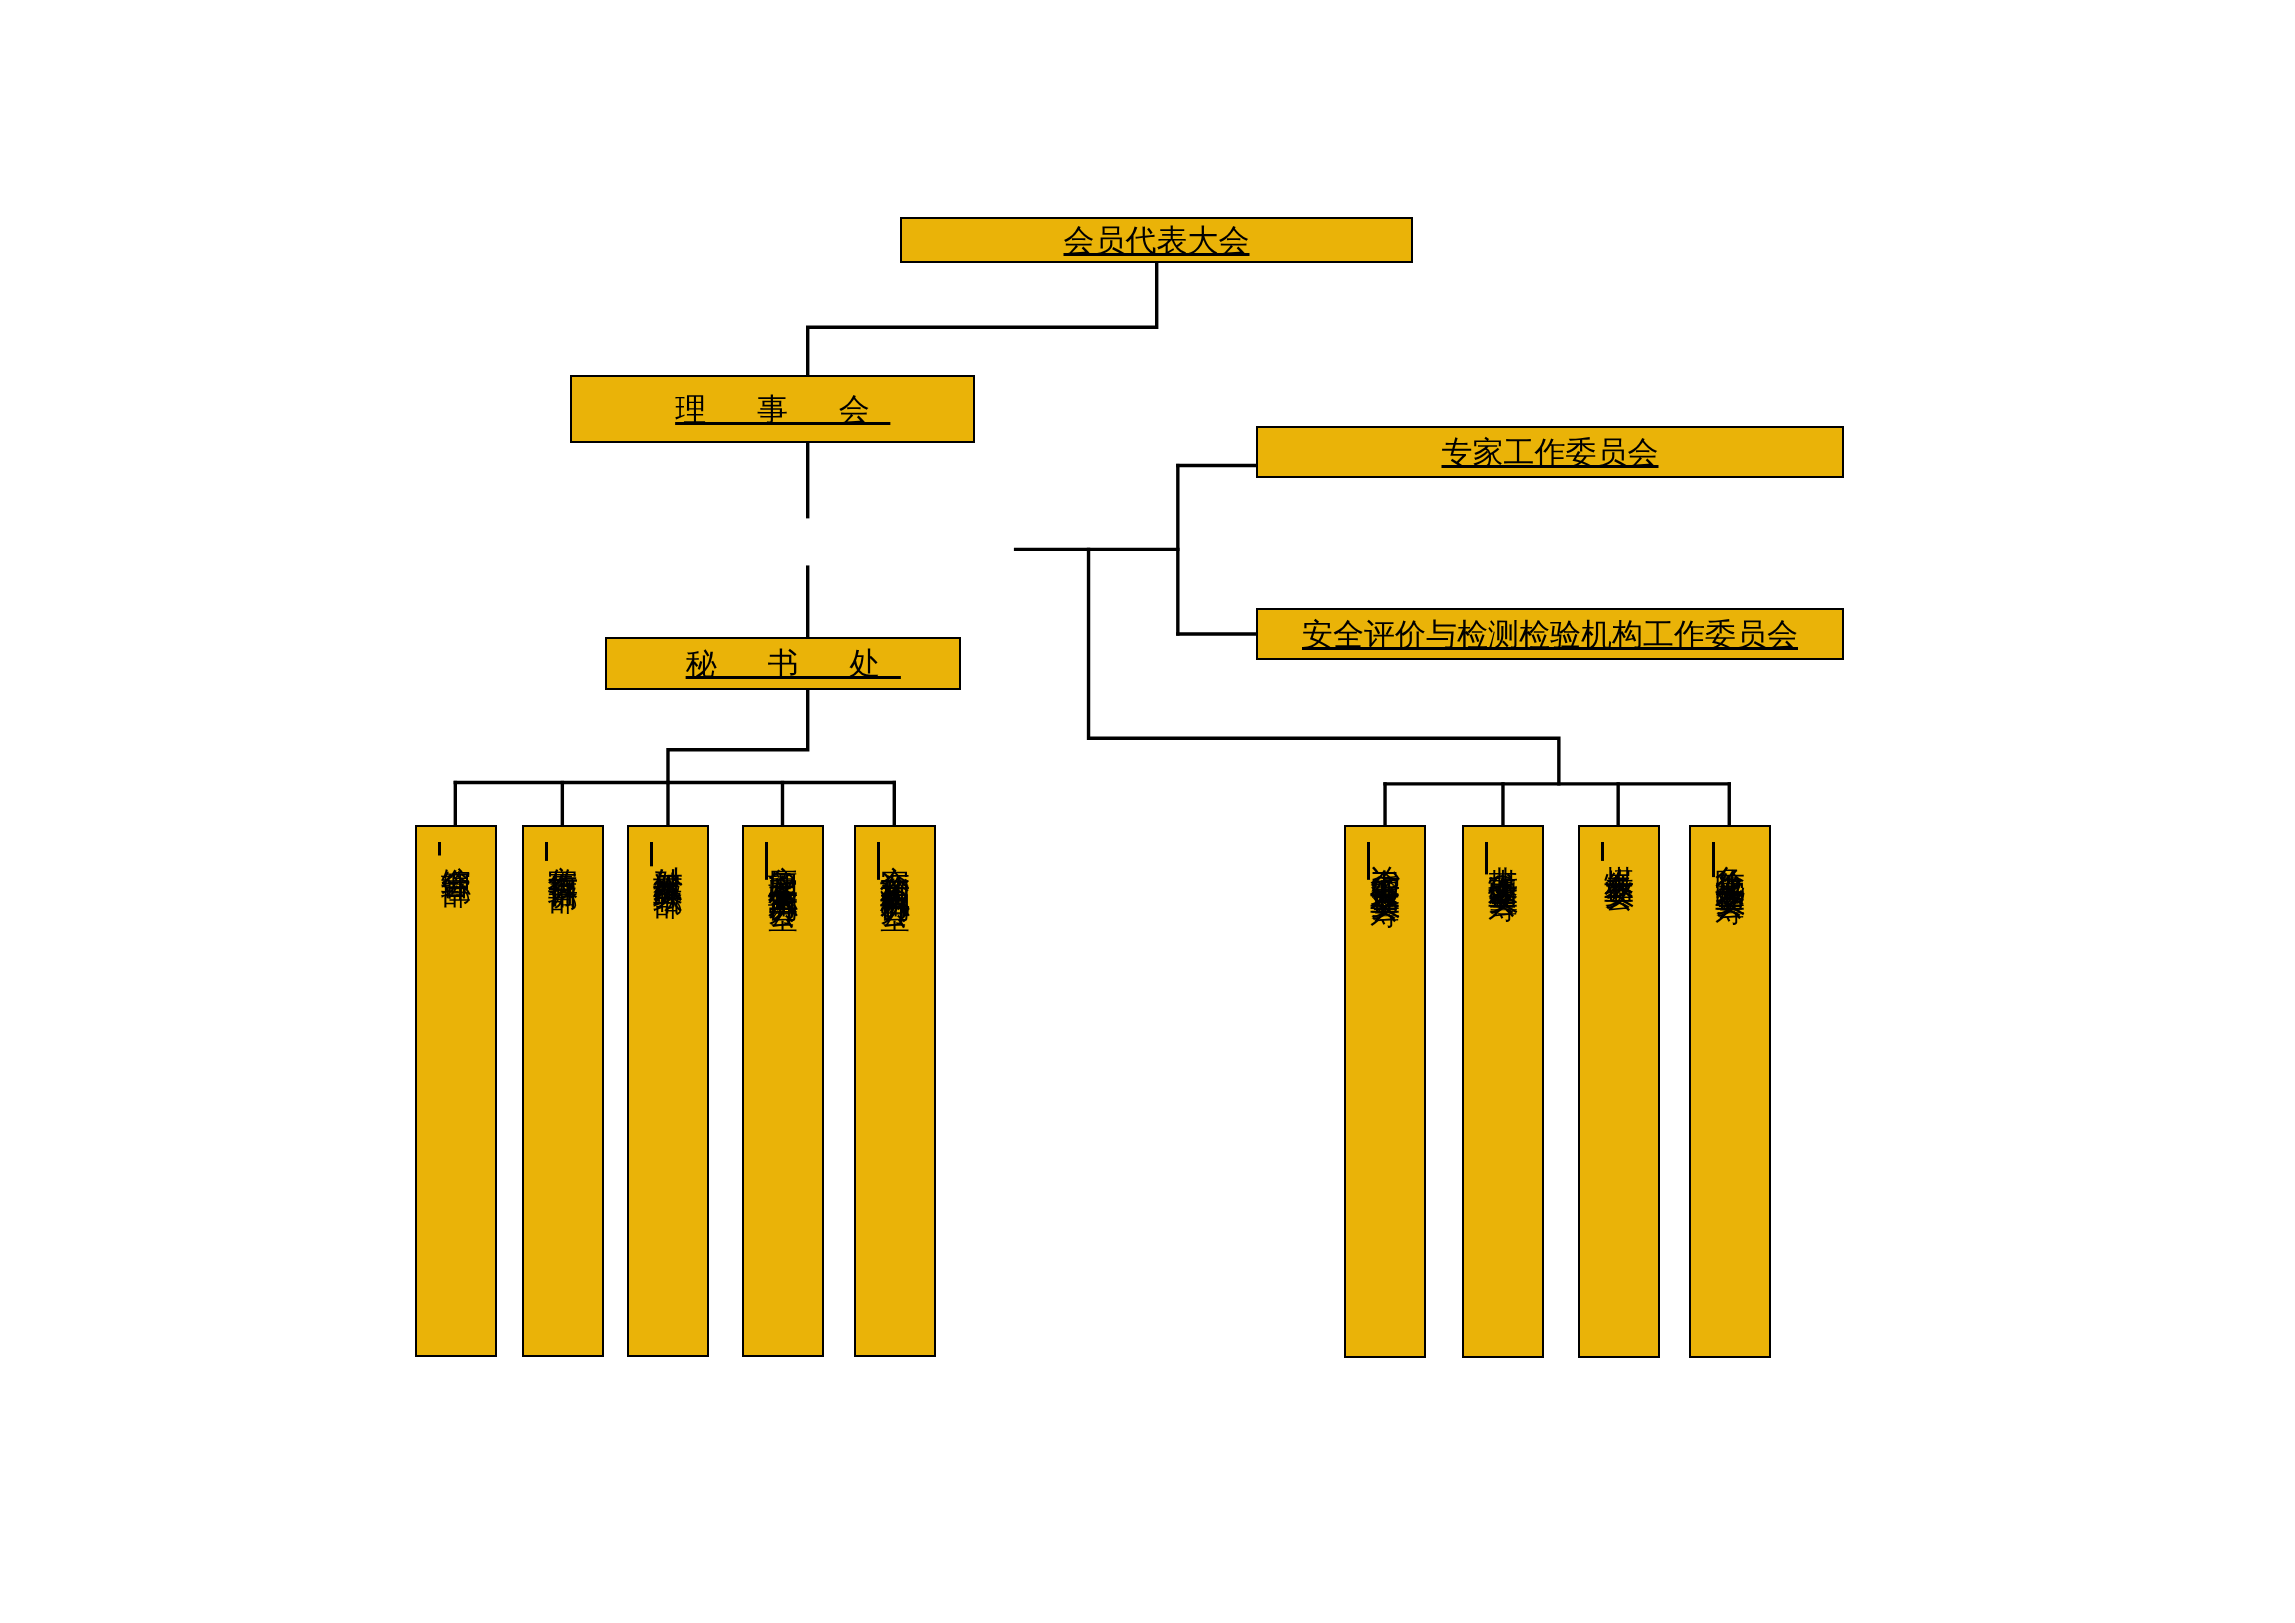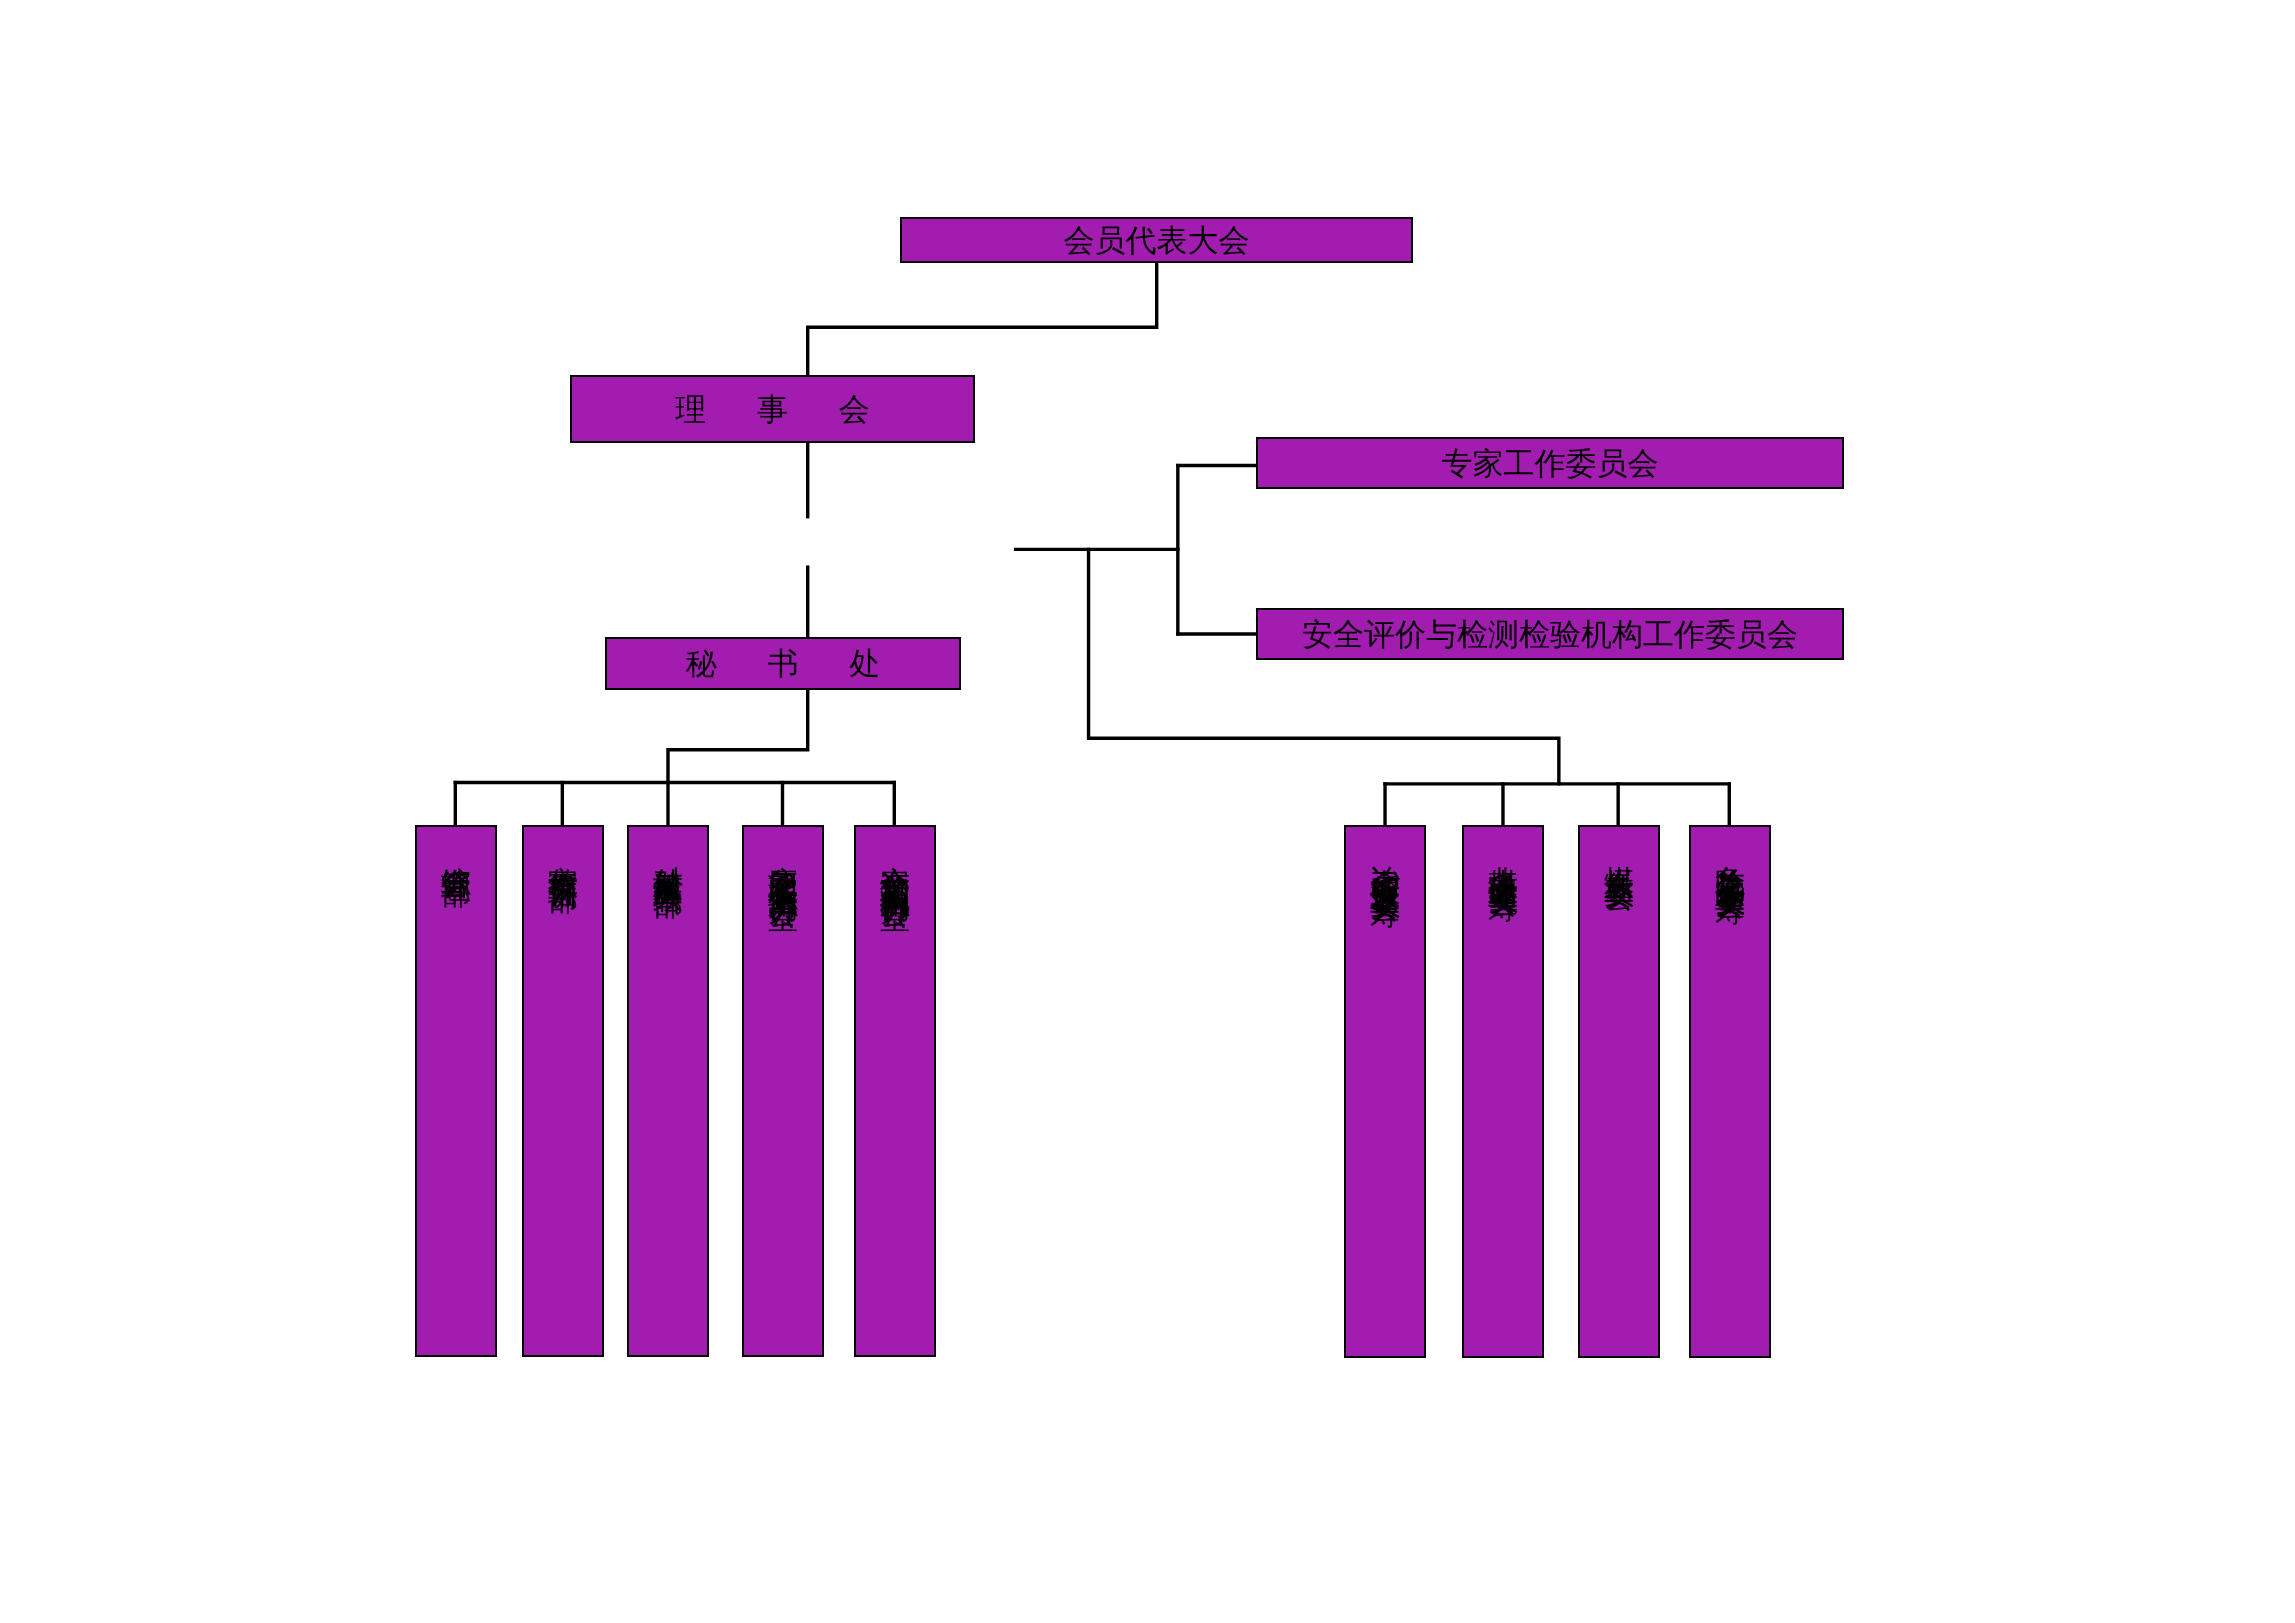--- a/index.html
+++ b/index.html
@@ -22,25 +22,26 @@
     left: 0;
     top: 0;
     width: 2295px;
     height: 1623px;
     pointer-events: none;
   }
   .node {
     position: absolute;
     box-sizing: border-box;
     border: 2.7px solid #000000;
-    background: #a21caf;
+    background: #eab308;
     display: flex;
     align-items: center;
     justify-content: center;
     overflow: hidden;
+    text-decoration: underline;
   }
   .node-label {
     color: #000000;
     font-family: "DejaVu Serif", "Liberation Serif", serif;
     white-space: nowrap;
     line-height: 1.0;
   }
   
   .node.h .node-label {
     font-size: 31px;
@@ -108,21 +109,21 @@
 
   <div class="node h spaced" style="left:570px; top:375px; width:405px; height:68px;">
     <span class="node-label">理 事 会</span>
   </div>
 
 
   <div class="node h spaced" style="left:605px; top:637px; width:356px; height:53px;">
     <span class="node-label">秘 书 处</span>
   </div>
 
-  <div class="node h" style="left:1256px; top:437px; width:588px; height:52px;">
+  <div class="node h" style="left:1256px; top:426px; width:588px; height:52px;">
     <span class="node-label">专家工作委员会</span>
   </div>
 
   <div class="node h" style="left:1256px; top:608px; width:588px; height:52px;">
     <span class="node-label">安全评价与检测检验机构工作委员会</span>
   </div>
 
   <div class="node v" style="left:415px; top:825px; width:82px; height:532px;">
     <span class="node-label">综合管理部</span>
   </div>

